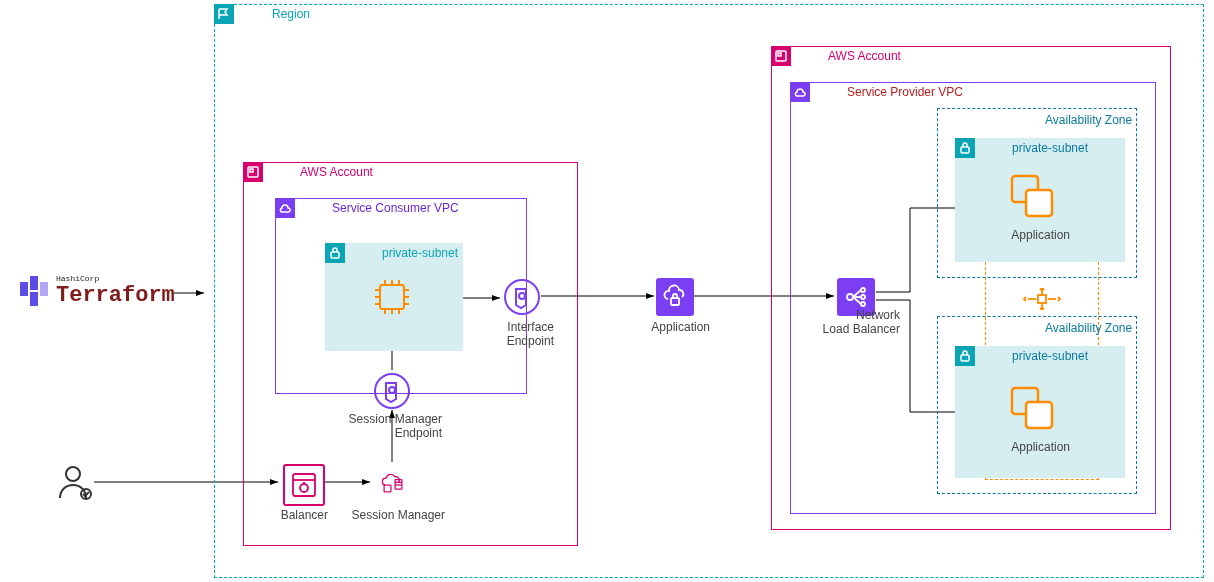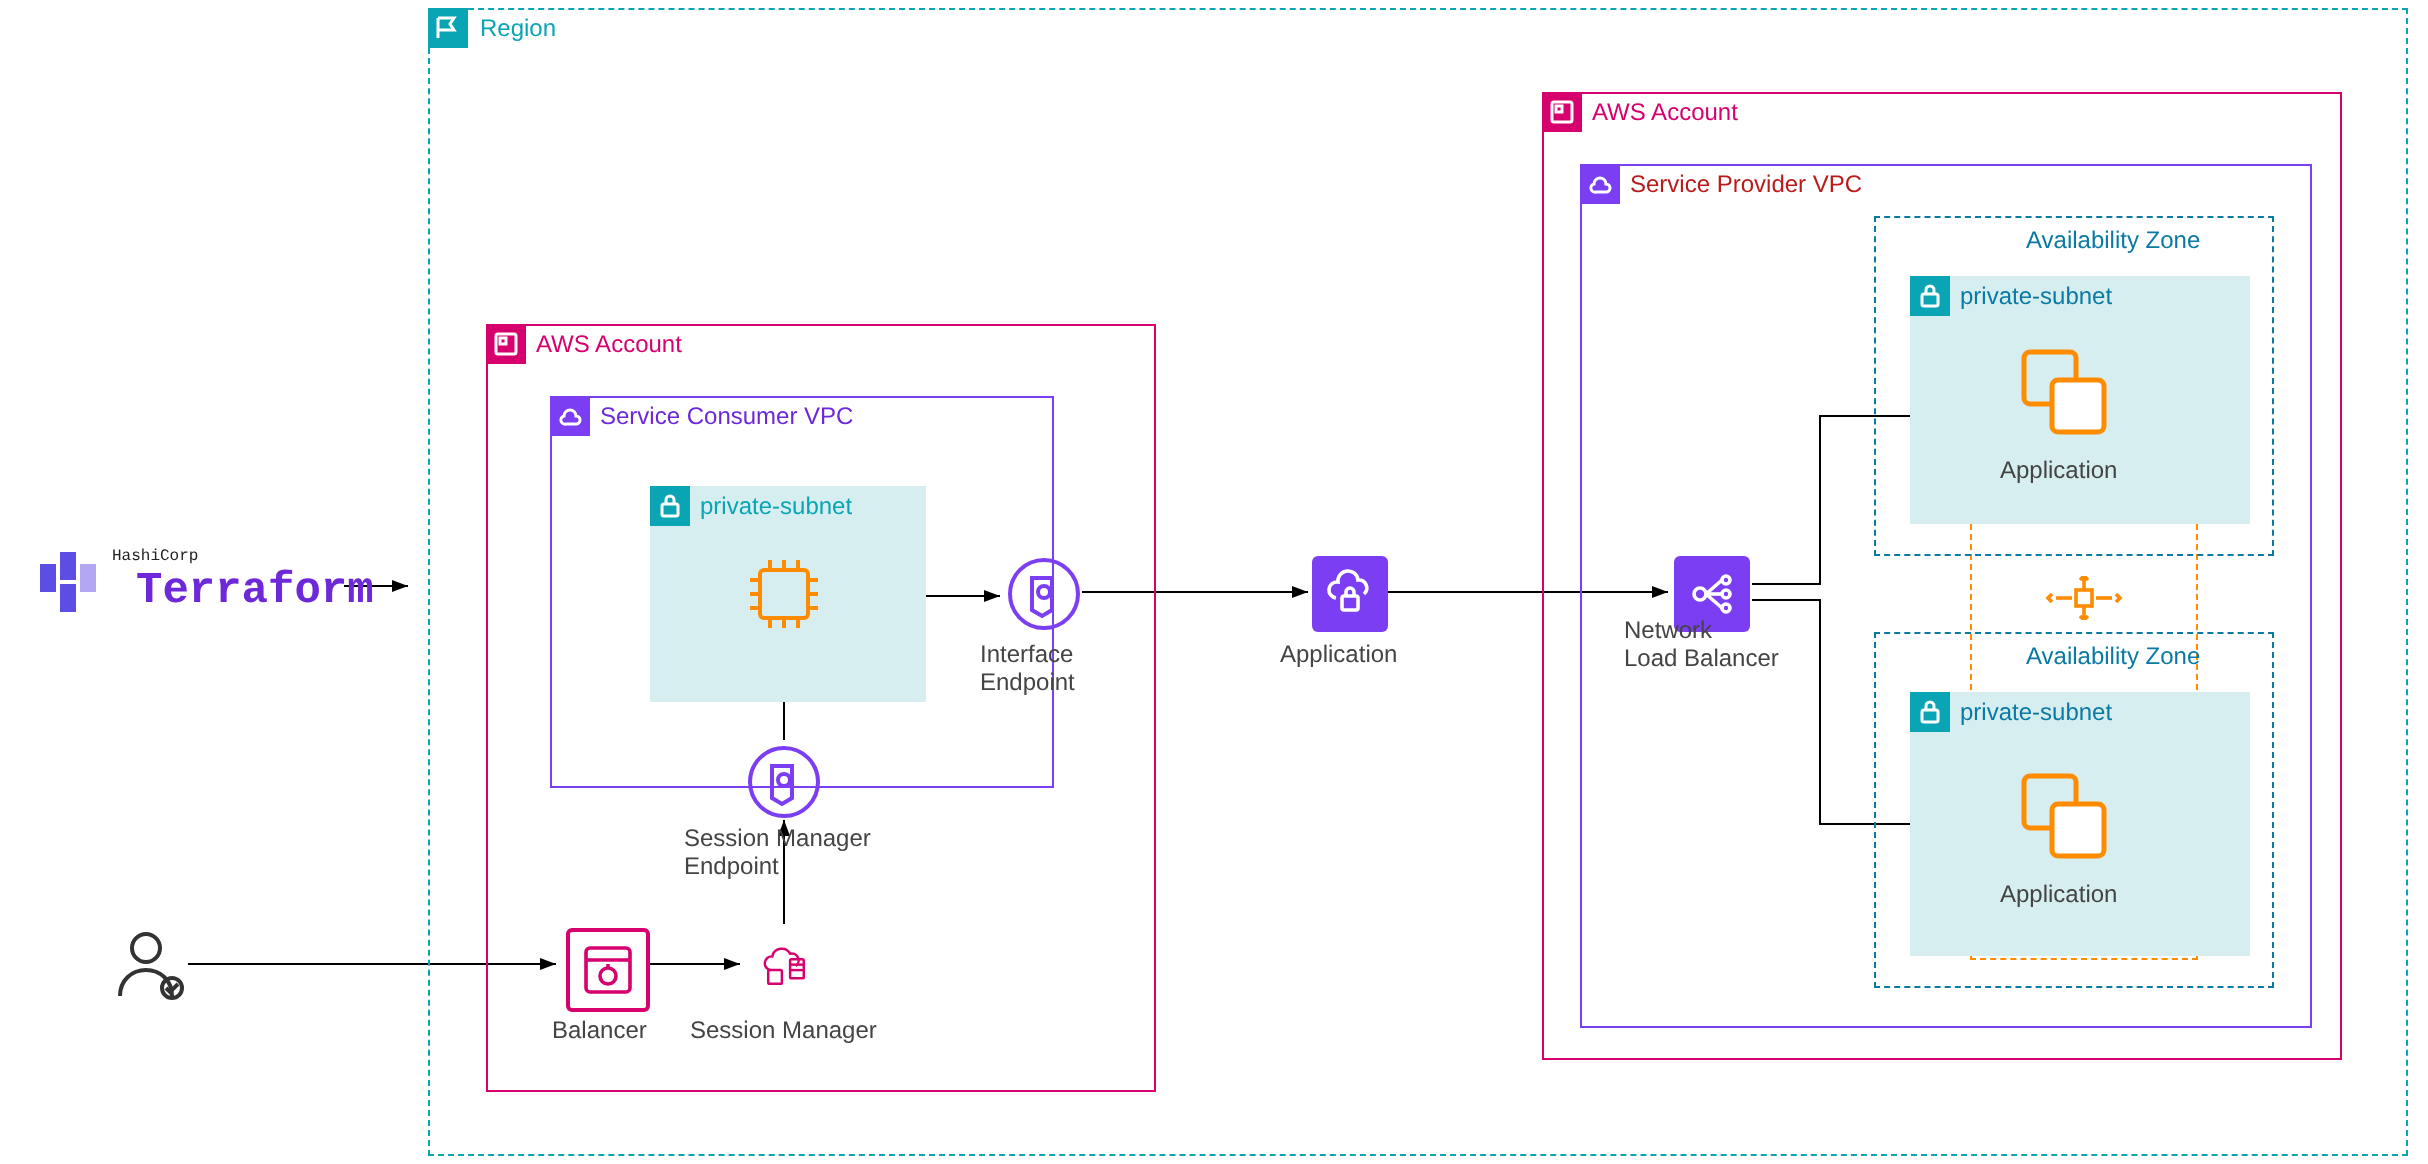--- a/index.html
+++ b/index.html
@@ -1,19 +1,19 @@
 <!DOCTYPE html>
 <html><head>
 <meta charset="utf-8">
 <style>
   html, body { margin: 0; padding: 0; font-family: Arial, Helvetica, sans-serif; }
   body { width: 1214px; height: 582px; position: relative; background: #fff; }
   .box { position: absolute; box-sizing: border-box; }
-  .label { position: absolute; font-size: 12px; color: #444; text-align: left; }
-  .grouplabel { position: absolute; font-size: 12px; }
+  .label { position: absolute; font-size: 12px; color: #444; text-align: right; }
+  .grouplabel { position: absolute; font-size: 12px; margin-left: 32px; }
   .icon-tile { position: absolute; width: 38px; height: 38px; border-radius: 3px; display: flex; align-items: center; justify-content: center; }
   .icon-tile svg { width: 26px; height: 26px; }
   .subnet-bg { background: #d6eef0; position: absolute; }
   .tag-square { position: absolute; width: 20px; height: 20px; display:flex; align-items:center; justify-content:center;}
   .tag-square svg{width:14px;height:14px;}
   .arrow { position: absolute; }
   .terraform-logo { position: absolute; left: 20px; top: 272px; width: 150px; height: 40px; font-family: Liberation Mono, monospace; }
 </style>
 </head>
 <body>
@@ -49,21 +49,21 @@
 <div class="terraform-logo">
   <svg viewBox="0 0 150 40">
     <g fill="#5c4ee5">
       <rect x="0" y="10" width="8" height="14"></rect>
       <rect x="10" y="4" width="8" height="14"></rect>
       <rect x="10" y="20" width="8" height="14"></rect>
       <rect x="20" y="10" width="8" height="14" fill="#b3a6f2"></rect>
     </g>
   </svg>
   <div style="position:absolute;left:36px;top:2px;font-size:8px;color:#222">HashiCorp</div>
-  <div style="position:absolute;left:48px;top:11px;font-size:22px;font-weight:700;color:#6d28d9">Terraform</div>
+  <div style="position:absolute;left:36px;top:11px;font-size:22px;font-weight:700;color:#7f1d1d">Terraform</div>
 </div>
 
 <div class="box" style="left:55px;top:462px;width:40px;height:40px;">
   <svg viewBox="0 0 40 40" fill="none" stroke="#333" stroke-width="2">
     <circle cx="18" cy="12" r="7"></circle>
     <path d="M5 36c0-8 6-13 13-13s13 5 13 13"></path>
     <circle cx="31" cy="32" r="5"></circle>
     <path d="M28 32l2 2 4-4"></path>
   </svg>
 </div>

